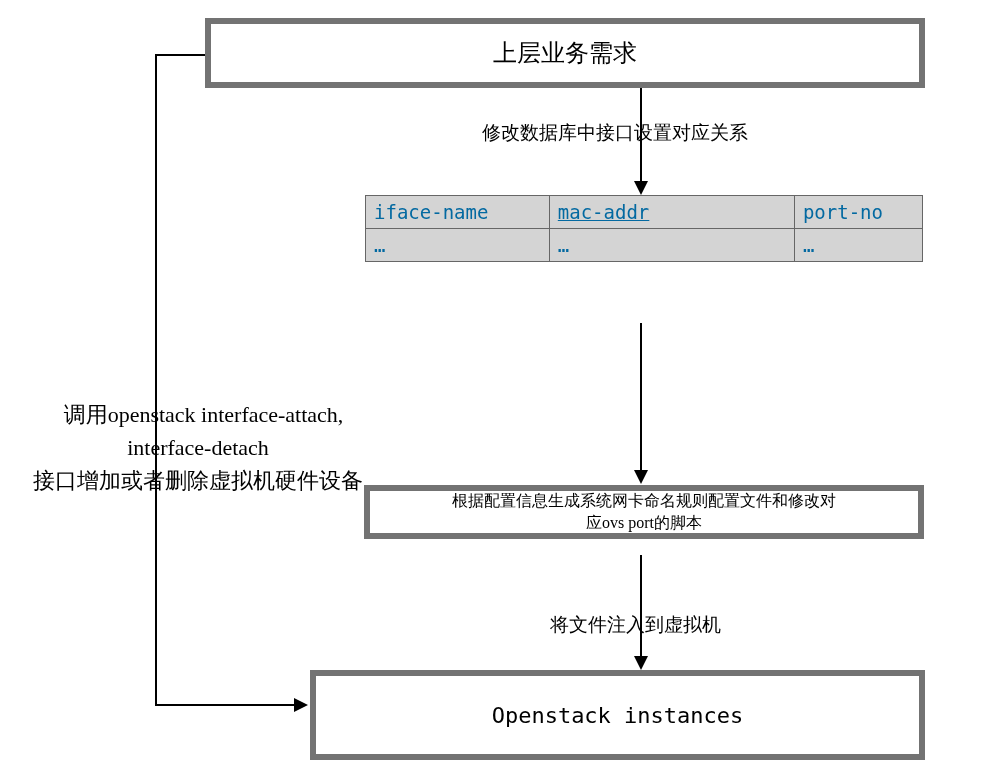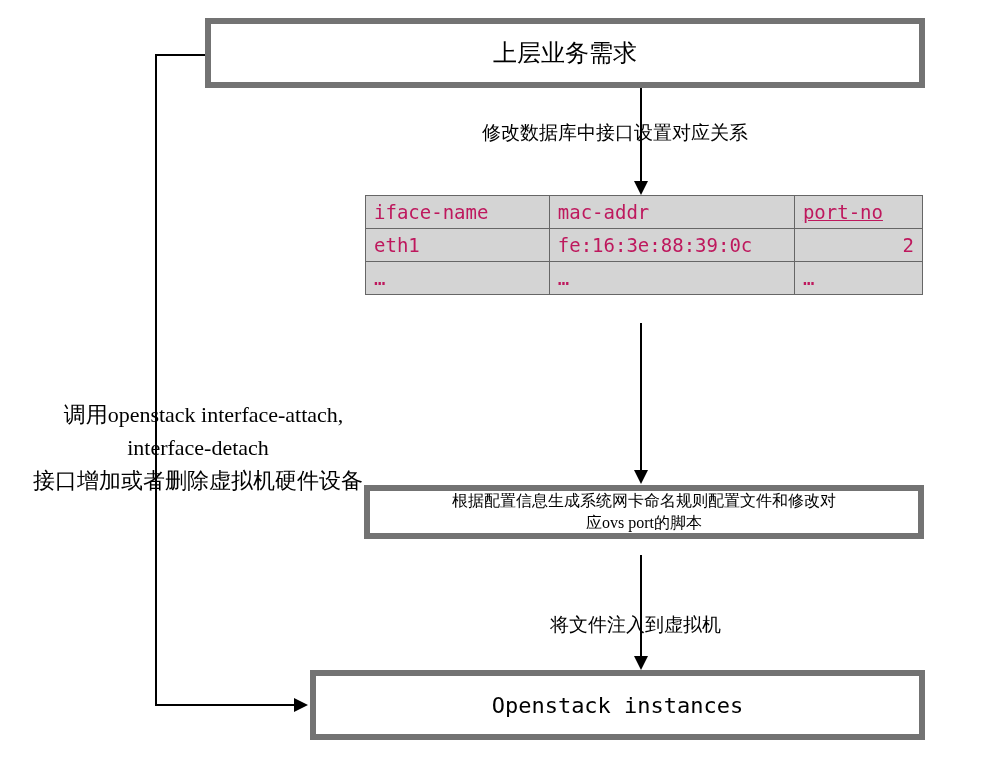--- a/index.html
+++ b/index.html
@@ -37,21 +37,21 @@
       top: 485px;
       width: 560px;
       height: 54px;
       font-size: 16px;
       line-height: 1.4;
     }
     .box-bottom {
       left: 310px;
       top: 670px;
       width: 615px;
-      height: 70px;
+      height: 90px;
       font-size: 22px;
       font-family: monospace;
     }
     .table-container {
       position: absolute;
       left: 365px;
       top: 195px;
       width: 558px;
       border-collapse: collapse;
     }
@@ -59,21 +59,21 @@
       width: 100%;
       border-collapse: collapse;
       font-family: monospace;
       font-size: 19px;
     }
     .table-container th, .table-container td {
       border: 1px solid #666;
       padding: 5px 8px;
       text-align: left;
       background: #d4d4d4;
-      color: #be185d;
+      color: #0369a1;
       font-weight: normal;
     }
     .table-container td.right {
       text-align: right;
     }
     .arrow-line {
       position: absolute;
       background: #000;
     }
     .arrow-head {
@@ -116,30 +116,25 @@
 <div class="arrow-head arrow-down" style="left:634px; top:181px;"></div>
 <div class="label" style="left:482px; top:120px;">
   <span>修改数据库中接口设置对应关系</span>
 </div>
 
 <div class="table-container">
   <table>
     <thead>
       <tr>
         <th style="width:33%;">iface-name</th>
-        <th style="width:44%;">mac-addr</th>
-        <th style="width:23%;text-decoration:underline;">port-no</th>
+        <th style="width:44%;text-decoration:underline;">mac-addr</th>
+        <th style="width:23%;">port-no</th>
       </tr>
     </thead>
     <tbody>
-      <tr>
-        <td>eth1</td>
-        <td>fe:16:3e:88:39:0c</td>
-        <td class="right">2</td>
-      </tr>
       <tr>
         <td>…</td>
         <td>…</td>
         <td>…</td>
       </tr>
     </tbody>
   </table>
 </div>
 
 <div class="arrow-line" style="left:640px; top:323px; width:2px; height:148px;"></div>

